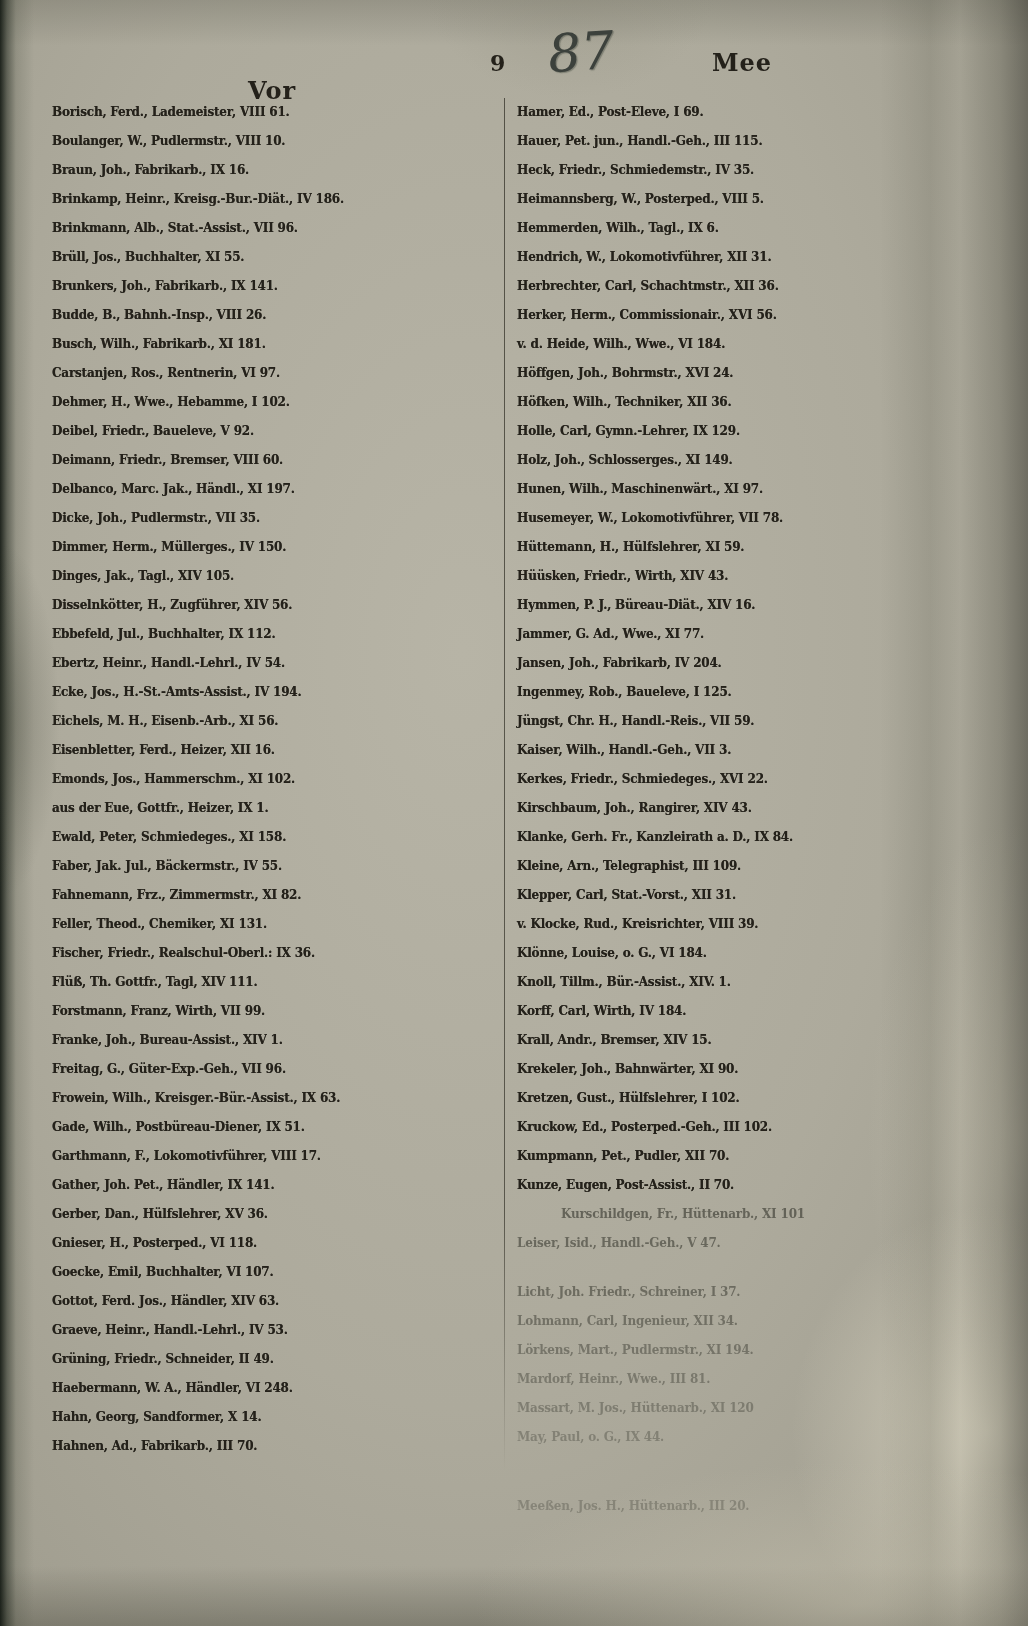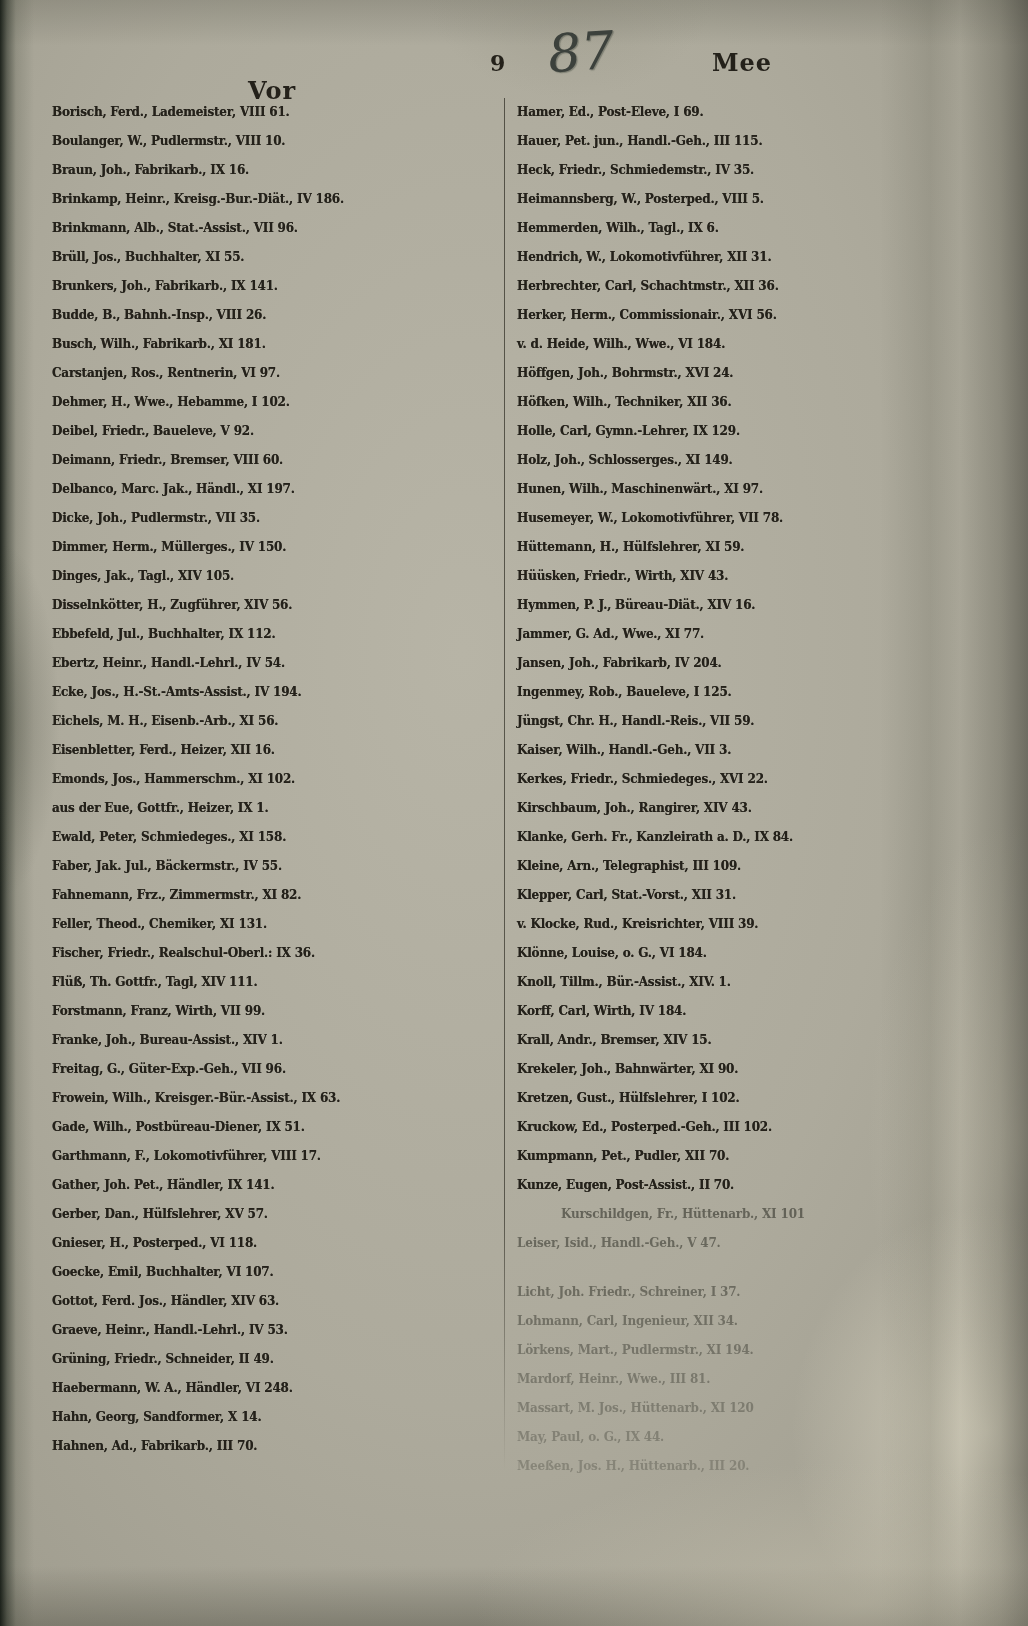--- a/index.html
+++ b/index.html
@@ -117,21 +117,21 @@
         <div class="entry">Feller, Theod., Chemiker, XI 131.</div>
         <div class="entry">Fischer, Friedr., Realschul-Oberl.: IX 36.</div>
         <div class="entry">Flüß, Th. Gottfr., Tagl, XIV 111.</div>
         <div class="entry">Forstmann, Franz, Wirth, VII 99.</div>
         <div class="entry">Franke, Joh., Bureau-Assist., XIV 1.</div>
         <div class="entry">Freitag, G., Güter-Exp.-Geh., VII 96.</div>
         <div class="entry">Frowein, Wilh., Kreisger.-Bür.-Assist., IX 63.</div>
         <div class="entry">Gade, Wilh., Postbüreau-Diener, IX 51.</div>
         <div class="entry">Garthmann, F., Lokomotivführer, VIII 17.</div>
         <div class="entry">Gather, Joh. Pet., Händler, IX 141.</div>
-        <div class="entry">Gerber, Dan., Hülfslehrer, XV 57.</div>
+        <div class="entry">Gerber, Dan., Hülfslehrer, XV 36.</div>
         <div class="entry">Gnieser, H., Posterped., VI 118.</div>
         <div class="entry">Goecke, Emil, Buchhalter, VI 107.</div>
         <div class="entry">Gottot, Ferd. Jos., Händler, XIV 63.</div>
         <div class="entry">Graeve, Heinr., Handl.-Lehrl., IV 53.</div>
         <div class="entry">Grüning, Friedr., Schneider, II 49.</div>
         <div class="entry">Haebermann, W. A., Händler, VI 248.</div>
         <div class="entry">Hahn, Georg, Sandformer, X 14.</div>
         <div class="entry">Hahnen, Ad., Fabrikarb., III 70.</div>
       </div>
     <div class="divider"></div>
@@ -175,17 +175,17 @@
         <div class="entry">Kumpmann, Pet., Pudler, XII 70.</div>
         <div class="entry">Kunze, Eugen, Post-Assist., II 70.</div>
         <div class="entry faded" style="opacity: 0.8; margin-left: 44px;">Kurschildgen, Fr., Hüttenarb., XI 101</div>
         <div class="entry faded" style="opacity: 0.75;">Leiser, Isid., Handl.-Geh., V 47.</div>
         <div class="entry faded" style="opacity: 0.7; margin-top: 20px;">Licht, Joh. Friedr., Schreiner, I 37.</div>
         <div class="entry faded" style="opacity: 0.65;">Lohmann, Carl, Ingenieur, XII 34.</div>
         <div class="entry faded" style="opacity: 0.6;">Lörkens, Mart., Pudlermstr., XI 194.</div>
         <div class="entry faded" style="opacity: 0.55;">Mardorf, Heinr., Wwe., III 81.</div>
         <div class="entry faded" style="opacity: 0.5;">Massart, M. Jos., Hüttenarb., XI 120</div>
         <div class="entry faded" style="opacity: 0.45;">May, Paul, o. G., IX 44.</div>
-        <div class="entry faded" style="opacity: 0.4;">Meeßen, Jos. H., Hüttenarb., III 20.</div>
+        <div class="entry faded" style="opacity: 0.4; margin-top: 40px;">Meeßen, Jos. H., Hüttenarb., III 20.</div>
       </div>
   </div>
 
 </div>
 
 </body></html>

